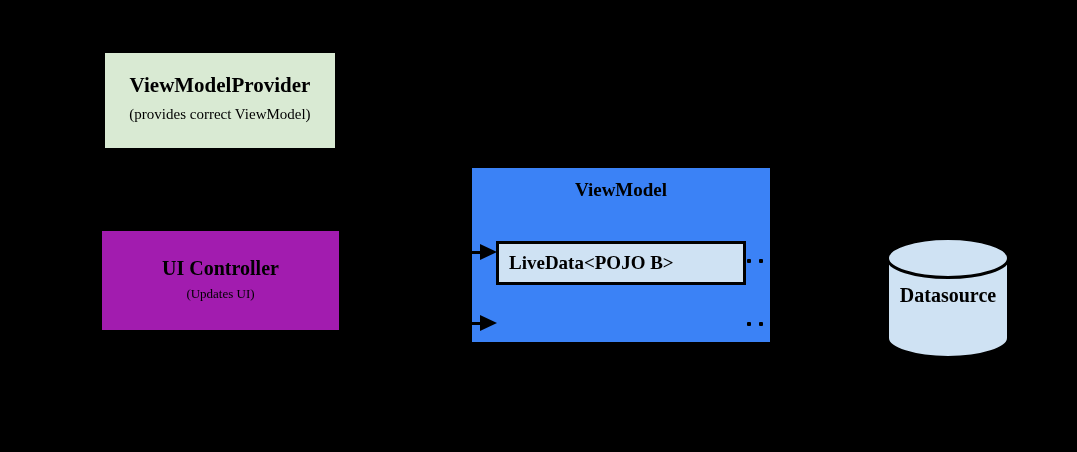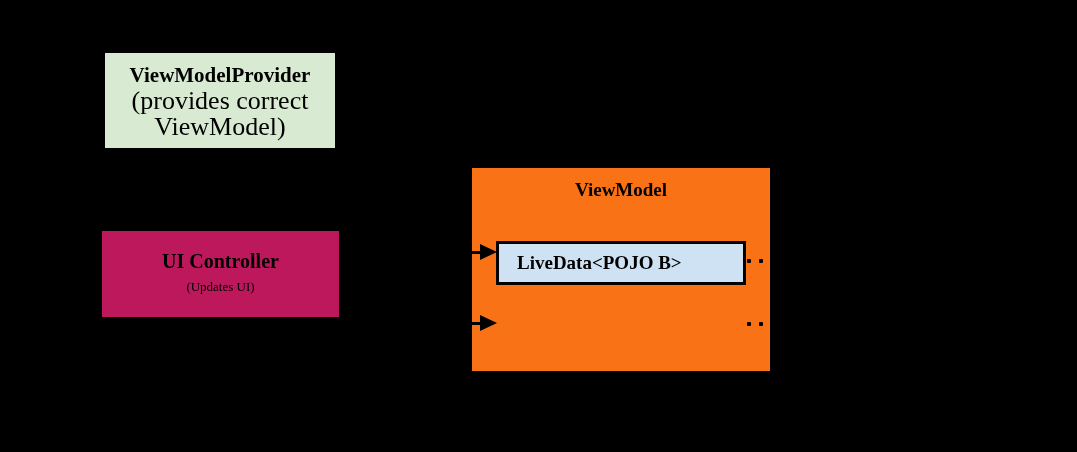--- a/index.html
+++ b/index.html
@@ -19,50 +19,50 @@
     align-items: center;
     justify-content: center;
     text-align: center;
     box-sizing: border-box;
   }
   .box-vmp {
     left: 105px; top: 53px; width: 230px; height: 95px;
     background: #D9EAD3;
   }
   .box-uic {
-    left: 102px; top: 231px; width: 237px; height: 86px;
-    background: #be185d;
+    left: 102px; top: 231px; width: 237px; height: 99px;
+    background: #a21caf;
   }
   .box-vm {
-    left: 472px; top: 168px; width: 298px; height: 203px;
-    background: #f97316;
+    left: 472px; top: 168px; width: 298px; height: 174px;
+    background: #3b82f6;
     display: block;
   }
   .title-lg { font-size: 21px; font-weight: bold; line-height: 26px; }
-  .sub-lg   { font-size: 26px; line-height: 26px; }
+  .sub-lg   { font-size: 15px; line-height: 32px; }
   .title-md { font-size: 20px; font-weight: bold; line-height: 25px; }
   .sub-md   { font-size: 13px; line-height: 25px; }
   .vm-title {
     padding-top: 10px;
     text-align: center;
     font-size: 19px;
     font-weight: bold;
     line-height: 23px;
   }
   .livedata {
     position: absolute;
     left: 24px;
     width: 250px;
     height: 44px;
     box-sizing: border-box;
     background: #CFE2F3;
     border: 3px solid #000;
     display: flex;
     align-items: center;
-    padding-left: 18px;
+    padding-left: 10px;
     font-size: 19px;
     font-weight: bold;
   }
   .ld-b { top: 73px; }
   .ld-a { top: 135px; }
   .arrow-line {
     position: absolute;
     height: 3px;
     background: #000;
   }
@@ -119,14 +119,21 @@
   <div class="arrowhead" style="left:480px; top:244px;"></div>
 
   <div class="arrow-line" style="left:466px; top:322px; width:18px;"></div>
   <div class="arrowhead" style="left:480px; top:315px;"></div>
 
   <div class="dot" style="left:747px; top:259px;"></div>
   <div class="dot" style="left:759px; top:259px;"></div>
   <div class="dot" style="left:747px; top:322px;"></div>
   <div class="dot" style="left:759px; top:322px;"></div>
 
+  <div class="datasource">
+    <svg width="128" height="124" viewBox="0 0 128 124">
+      <path d="M3.5,22 L3.5,102 A60.5,19.5 0 0 0 124.5,102 L124.5,22 A60.5,19.5 0 0 0 3.5,22 Z" fill="#CFE2F3" stroke="#000" stroke-width="3"></path>
+      <ellipse cx="64" cy="22" rx="60.5" ry="19.5" fill="#CFE2F3" stroke="#000" stroke-width="3"></ellipse>
+    </svg>
+    <div class="ds-label">Datasource</div>
+  </div>
 
 </div>
 
 </body></html>

